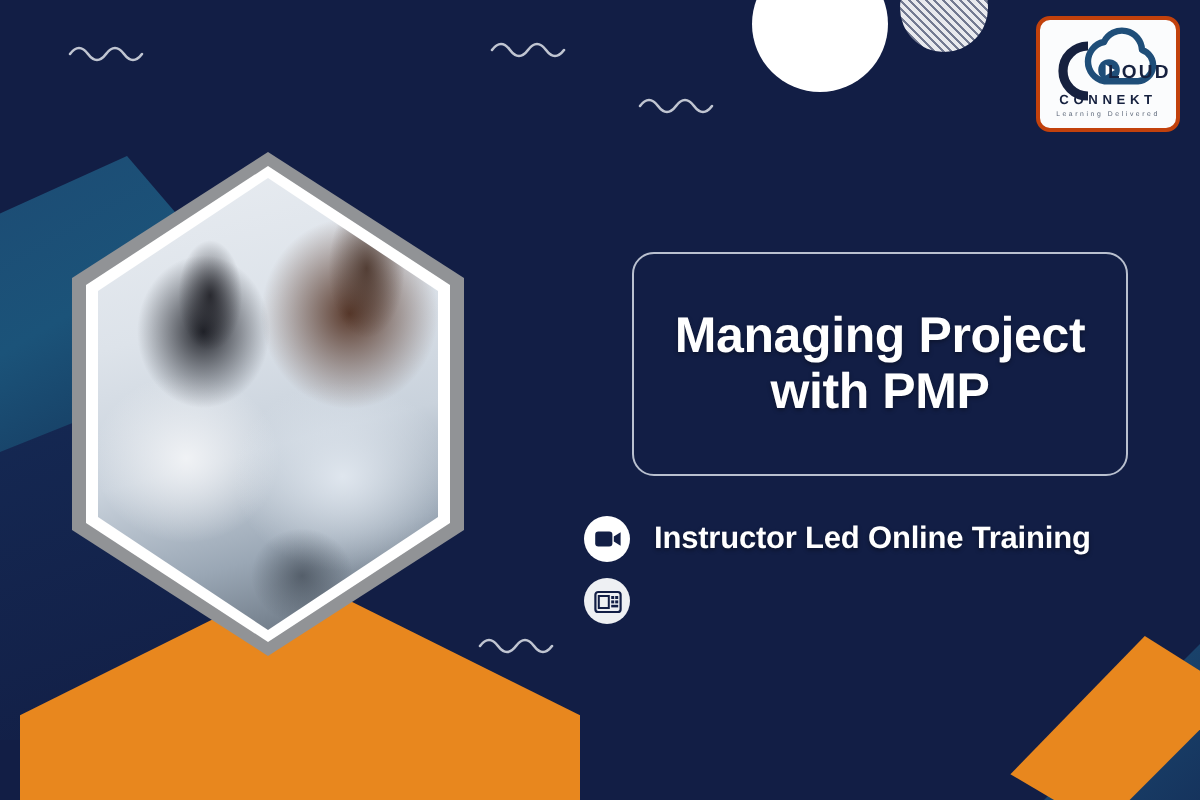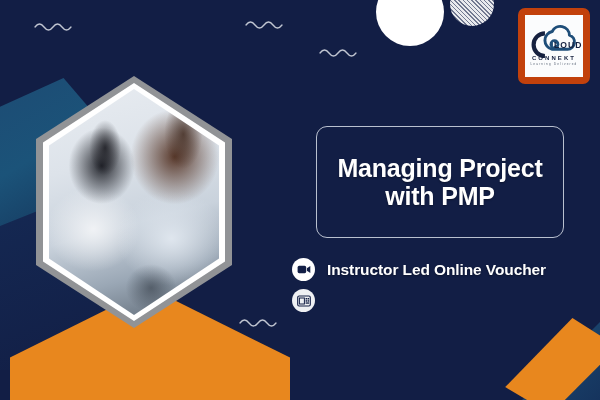--- a/index.html
+++ b/index.html
@@ -96,24 +96,24 @@
     background:
       radial-gradient(ellipse 16% 22% at 79% 20%, rgba(58,35,24,.75) 0%, rgba(58,35,24,0) 70%),
       radial-gradient(ellipse 13% 17% at 33% 26%, rgba(20,20,26,.8) 0%, rgba(20,20,26,0) 72%),
       radial-gradient(ellipse 20% 14% at 60% 88%, rgba(40,48,58,.55) 0%, rgba(40,48,58,0) 75%);
   }
 
   
   .logo {
     position:absolute;
     left:518px; top:8px;
-    width:72px; height:76px;
+    width:72px; height:58px;
     background:#fbfcfd;
     border-radius:7px;
-    border:7px solid #c2410c;
+    border:2px solid #c2410c;
     display:flex; align-items:center; justify-content:center;
     overflow:hidden;
   }
   .logo svg { display:block; }
 
   
   .title-card {
     position:absolute;
     left:316px; top:126px;
     width:248px; height:112px;
@@ -221,21 +221,21 @@
 
   <div class="features">
 
     <div class="feature">
       <span class="feature-icon">
         <svg width="14" height="11" viewBox="0 0 14 11">
           <rect x="0.6" y="1.8" width="8.6" height="7.4" rx="1.6" fill="#121E45"></rect>
           <path d="M9.9 4.3 L13.3 2.1 v6.8 L9.9 6.7 z" fill="#121E45"></path>
         </svg>
       </span>
-      <span class="feature-label">Instructor Led Online Voucher</span>
+      <span class="feature-label">Instructor Led Online Training</span>
     </div>
 
     <div class="feature">
       <span class="feature-icon voucher">
         <svg width="14" height="12" viewBox="0 0 14 12">
           <rect x="0.7" y="1" width="12.6" height="10" rx="1.4" fill="none" stroke="#121E45" stroke-width="1.1"></rect>
           <rect x="2.4" y="3" width="5" height="6" fill="none" stroke="#121E45" stroke-width="1"></rect>
           <rect x="8.6" y="3" width="1.5" height="1.5" fill="#121E45"></rect>
           <rect x="10.6" y="3" width="1.5" height="1.5" fill="#121E45"></rect>
           <rect x="8.6" y="5.2" width="1.5" height="1.5" fill="#121E45"></rect>

